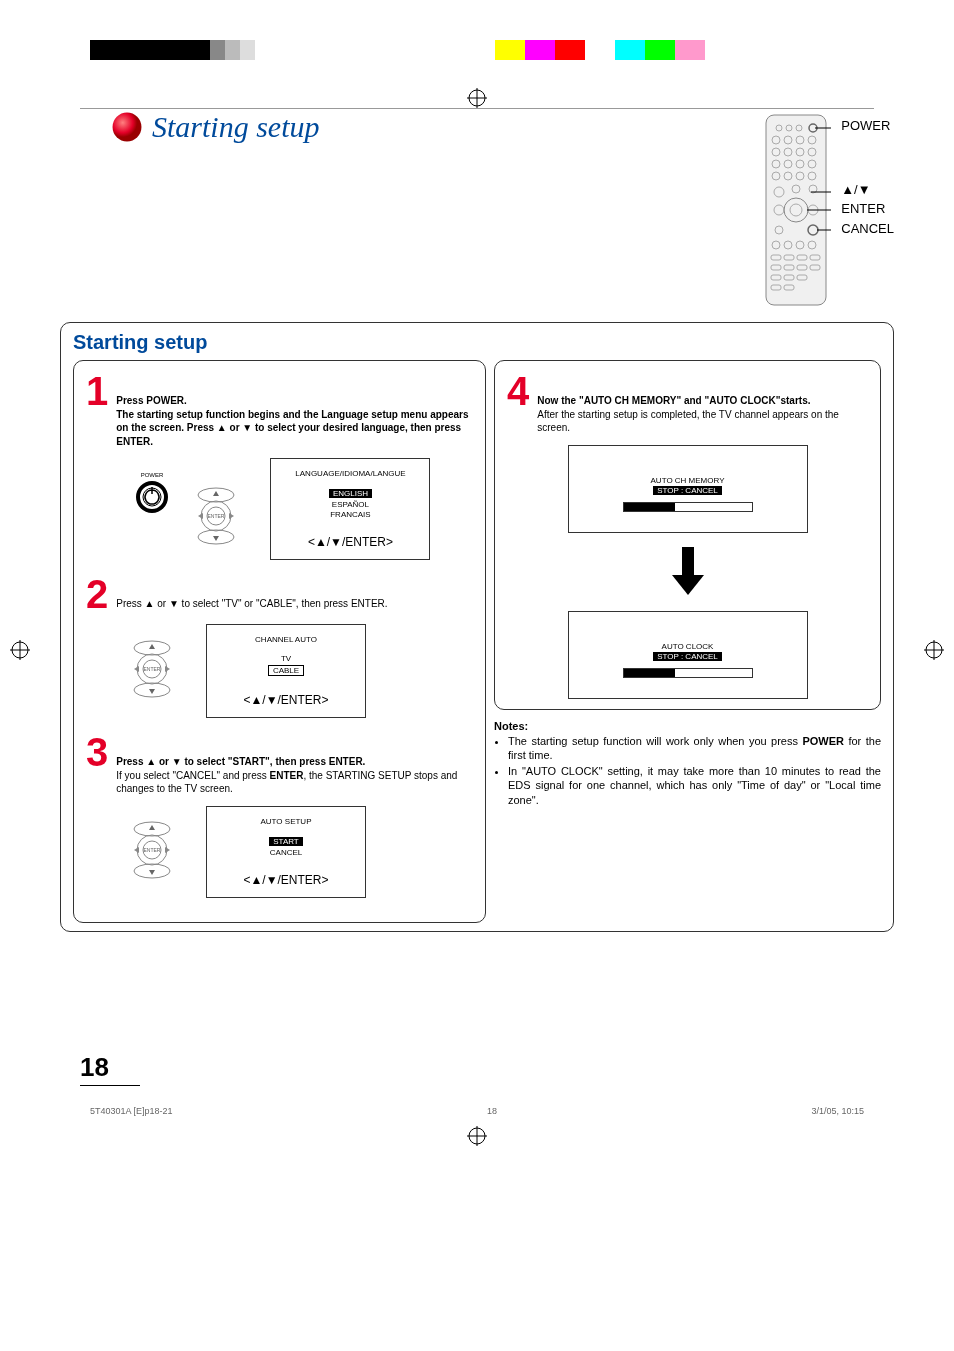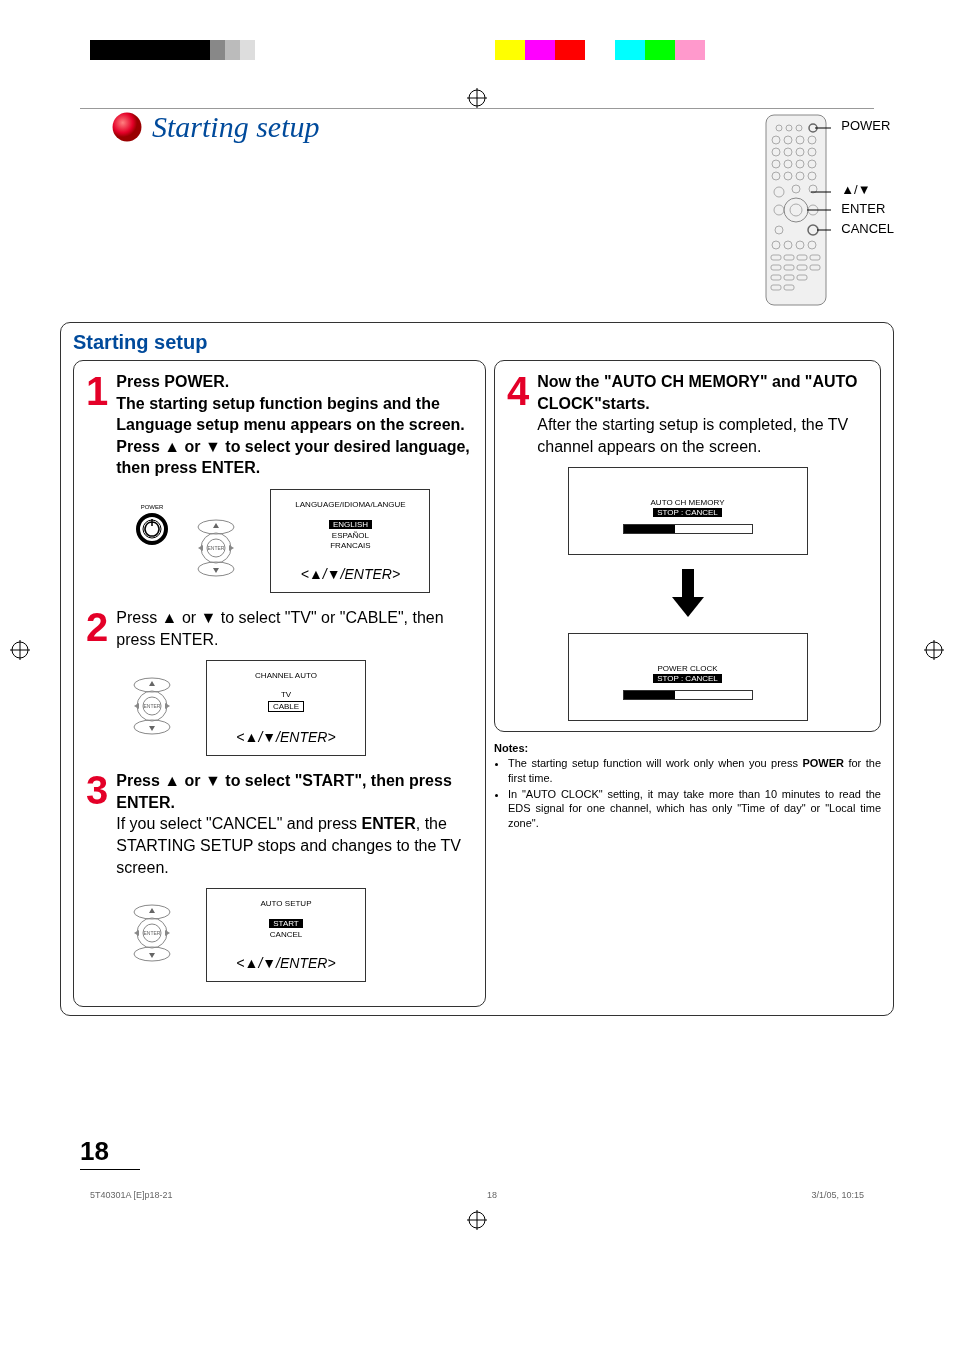--- a/index.html
+++ b/index.html
@@ -37,32 +37,32 @@
   .remote-labels { font-size: 13px; line-height: 1.5; padding-top: 0; }
   .remote-labels div { margin-bottom: 2px; }
 
   .box { border: 1px solid #333; border-radius: 10px; padding: 8px 12px; margin-top: 12px; }
   .section-heading { color: #004a9b; font-size: 20px; font-weight: bold; margin-bottom: 6px; }
   .inner-boxes { display: flex; gap: 8px; }
   .inner-box { border: 1px solid #333; border-radius: 10px; padding: 10px 12px; flex: 1; }
 
   .step { display: flex; gap: 8px; margin-bottom: 10px; }
   .step-num { color: #e40028; font-weight: bold; font-size: 40px; line-height: 1; font-family: Arial, sans-serif; }
-  .step-text { font-size: 16px; line-height: 1.35; }
+  .step-text { font-size: 10px; line-height: 1.35; margin-top: 23px; }
   .step-text .bold { font-weight: bold; }
 
   .step-graphic-row { display: flex; align-items: center; gap: 24px; margin: 8px 0 14px 36px; }
   .btn-svg { width: 60px; height: 80px; }
   .dpad-svg { width: 60px; height: 62px; }
   .osd { border: 1px solid #333; width: 160px; padding: 10px 8px; font-size: 8px; text-align: center; font-family: Arial, sans-serif; }
   .osd-title { font-size: 8px; margin-bottom: 10px; }
   .osd-item { margin: 1px 0; }
   .osd-item.sel { background: #000; color: #fff; display: inline-block; padding: 0 4px; }
   .osd-item.selbox { border: 1px solid #000; display: inline-block; padding: 0 4px; }
-  .osd-footer { margin-top: 16px; font-size: 14px; font-style: italic; }
+  .osd-footer { margin-top: 16px; font-size: 12px; }
 
   .big-osd { border: 1px solid #333; width: 240px; margin: 0 auto; padding: 0; font-size: 8px; text-align: center; }
   .big-osd-inner { padding: 30px 8px 20px 8px; }
   .progress-bar { height: 10px; background: #fff; border: 1px solid #333; width: 130px; margin: 6px auto 0; position: relative; }
   .progress-bar .fill { position: absolute; left: 0; top: 0; bottom: 0; width: 40%; background: #000; }
   .down-arrow-big { width: 40px; margin: 14px auto; }
 
   .notes-sec { margin-top: 10px; font-size: 11px; }
   .notes-sec .nh { font-weight: bold; margin-bottom: 2px; }
   .notes-sec ul { list-style: disc; padding-left: 14px; text-align: justify; }
@@ -316,21 +316,21 @@
             </div>
           </div>
 
           <svg class="down-arrow-big" viewBox="0 0 40 50" style="display:block">
             <rect x="14" y="0" width="12" height="28" fill="#000"></rect>
             <polygon points="4,28 36,28 20,48" fill="#000"></polygon>
           </svg>
 
           <div class="big-osd">
             <div class="big-osd-inner">
-              <div>POWER CLOCK</div>
+              <div>AUTO CLOCK</div>
               <div><span class="osd-item sel">STOP :  CANCEL</span></div>
               <div class="progress-bar">
                   <div class="fill"></div>
                 </div>
             </div>
           </div>
         </div>
 
         <div class="notes-sec">
           <div class="nh">Notes:</div>

